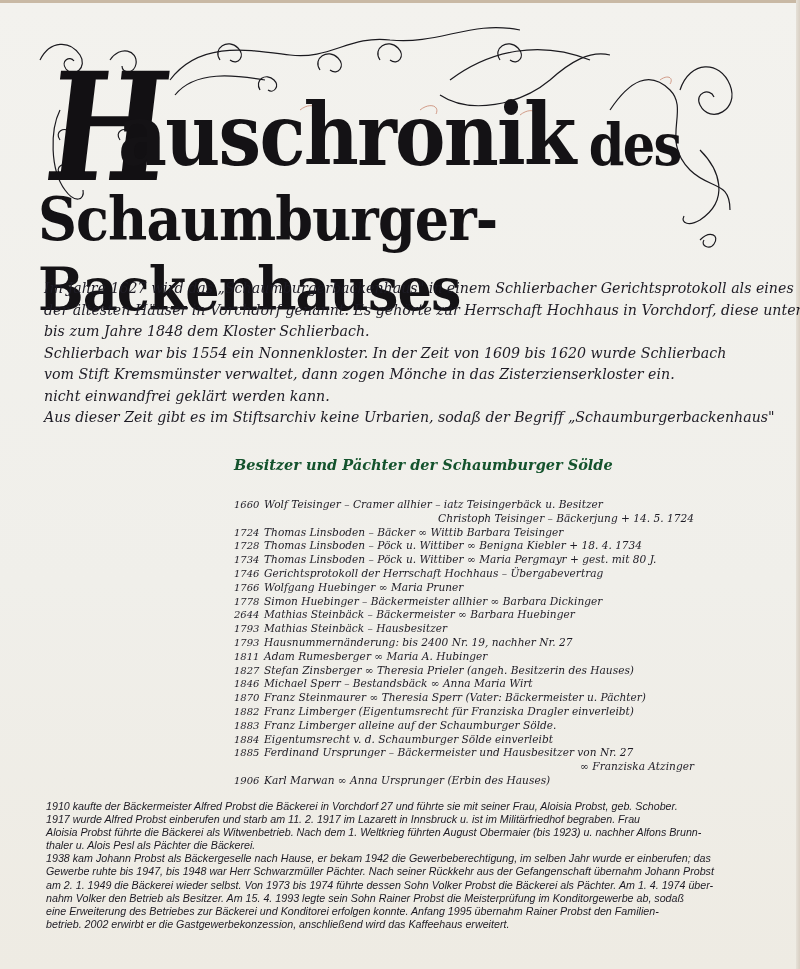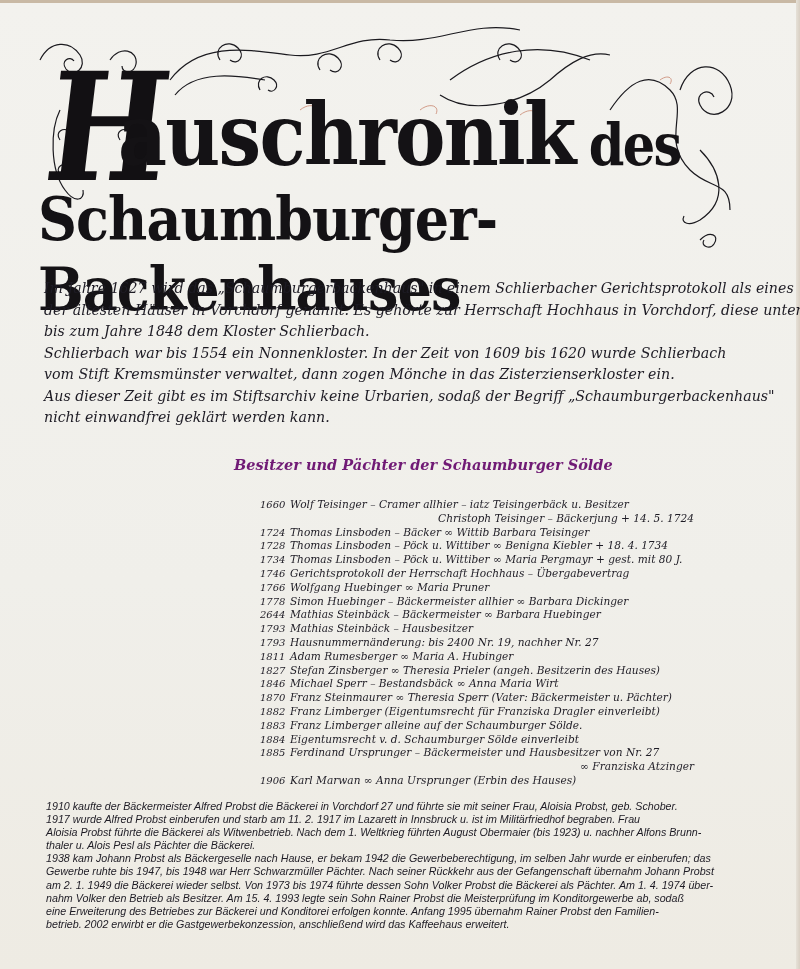--- a/index.html
+++ b/index.html
@@ -52,28 +52,28 @@
   .intro {
     position: absolute; left: 44px; top: 278px; width: 740px;
     font-family: "DejaVu Serif", serif; font-style: italic;
     font-size: 14.2px; line-height: 21.5px; color: #1d1b24;
   }
   .intro p { margin: 0; white-space: nowrap; }
   
   .list-heading {
     position: absolute; left: 234px; top: 456px;
     font-family: "DejaVu Serif", serif; font-style: italic; font-weight: bold;
-    font-size: 14.5px; color: #701a75;
+    font-size: 14.5px; color: #14532d;
   }
   .owners {
     position: absolute; left: 234px; top: 498px; width: 460px;
     font-family: "DejaVu Serif", serif; font-style: italic;
     font-size: 10.6px; line-height: 13.8px; color: #1d1b24;
   }
-  .owner-row { display: flex; white-space: nowrap; margin-left: 26px; }
+  .owner-row { display: flex; white-space: nowrap; }
   .owner-year { width: 30px; flex: 0 0 30px; font-size: 10px; }
   .owner-text { flex: 1; }
   .owner-cont { padding-left: 30px; white-space: nowrap; text-align: right; }
   
   .closing {
     position: absolute; left: 46px; top: 800px; width: 740px;
     font-family: Liberation Sans, sans-serif; font-style: italic;
     font-size: 10.7px; line-height: 13.1px; color: #1d1b24;
   }
   .closing p { margin: 0; white-space: nowrap; }
@@ -120,22 +120,22 @@
   <span>auschronik</span><span class="small">des</span>
 </div>
 <div class="title-line2">Schaumburger-Backenhauses</div>
 
 <div class="intro">
   <p>Im Jahre 1627 wird das „Schaumburgerbackenhaus" in einem Schlierbacher Gerichtsprotokoll als eines</p>
   <p>der ältesten Häuser in Vorchdorf genannt. Es gehörte zur Herrschaft Hochhaus in Vorchdorf, diese unterstand</p>
   <p>bis zum Jahre 1848 dem Kloster Schlierbach.</p>
   <p>Schlierbach war bis 1554 ein Nonnenkloster.   In der Zeit von 1609 bis 1620 wurde Schlierbach</p>
   <p>vom Stift Kremsmünster verwaltet, dann zogen Mönche in das Zisterzienserkloster ein.</p>
+  <p>nicht einwandfrei geklärt werden kann.</p>
   <p>Aus dieser Zeit gibt es im Stiftsarchiv keine Urbarien, sodaß der Begriff „Schaumburgerbackenhaus"</p>
-  <p>nicht einwandfrei geklärt werden kann.</p>
 </div>
 
 <div class="list-heading">Besitzer und Pächter der Schaumburger Sölde</div>
 
 <div class="owners">
   <div class="owner-row">
       <span class="owner-year">1660</span>
       <span class="owner-text">Wolf Teisinger – Cramer allhier – iatz Teisingerbäck u. Besitzer</span>
     </div>
   <div class="owner-cont">Christoph Teisinger – Bäckerjung + 14. 5. 1724</div>

